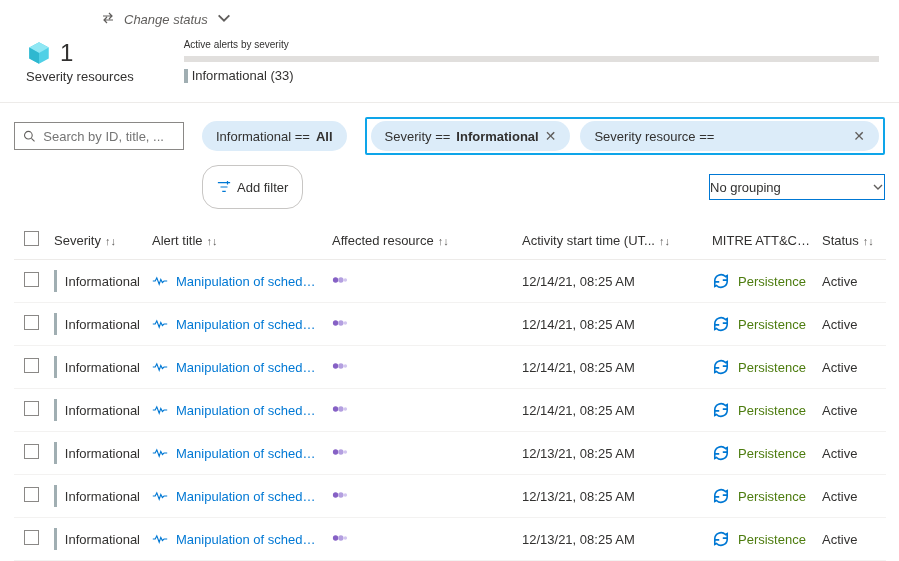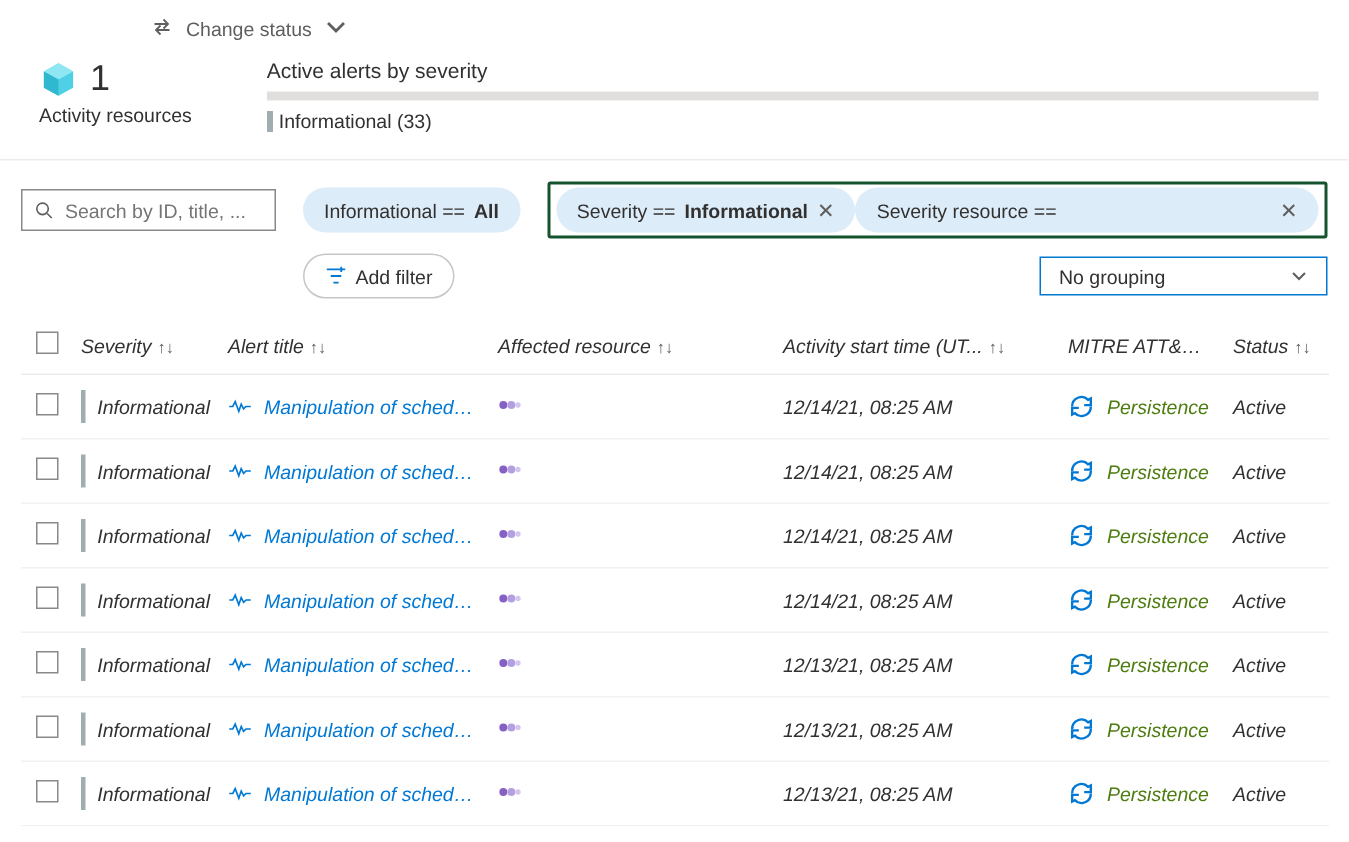--- a/index.html
+++ b/index.html
@@ -10,68 +10,69 @@
     color: #323130;
     background: #fff;
     width: 899px;
   }
   .topbar {
     padding: 10px 16px 6px 100px;
     display: flex;
     align-items: center;
     gap: 8px;
     color: #605e5c;
+    font-style: italic;
   }
   .topbar svg { width: 16px; height: 16px; }
   .summary {
     display: flex;
     align-items: flex-start;
     padding: 4px 20px 18px 26px;
     border-bottom: 1px solid #edebe9;
     gap: 50px;
   }
   .metric { display: flex; flex-direction: column; align-items: flex-start; }
   .metric-row { display: flex; align-items: center; gap: 8px; }
   .metric-num { font-size: 24px; font-weight: 400; }
   .metric-label { font-size: 13px; color: #323130; margin-top: 2px; }
   .shield { width: 28px; height: 30px; }
   .cube { width: 26px; height: 26px; }
   .sev-block { flex: 1; }
-  .sev-title { font-size: 14px; margin-bottom: 6px; }
+  .sev-title { font-size: 10px; margin-bottom: 6px; }
   .sev-bar { height: 6px; background: #e1dfdd; margin-bottom: 6px; width: 100%; }
   .sev-breakdown { display:flex; align-items:center; gap:4px; color:#323130; }
   .sev-chip { width: 4px; height: 14px; background:#a0aeb2; display:inline-block; }
   .tools {
     padding: 14px 14px 0 14px;
   }
   .tools-row1 { display:flex; align-items:center; gap:18px; }
   .searchbox {
     display:flex; align-items:center; gap:6px;
     border:1px solid #8a8886; height:28px; padding:0 8px; width:170px;
     background:#fff;
   }
   .searchbox input { border:none; outline:none; font-size:13px; width:100%; color:#605e5c; }
   .pill {
     background:#dcecf9; border-radius:16px; height:30px;
     display:inline-flex; align-items:center; padding:0 14px; gap:6px;
     font-size:13px; color:#323130; white-space:nowrap;
   }
   .pill .close { cursor:pointer; color:#605e5c; font-size:14px; }
   .highlight-box {
-    border:2px solid #14532d; border-radius:2px; padding:2px 4px;
-    display:flex; align-items:flex-start; flex:1;
+    border:2px solid #0ea5e9; border-radius:2px; padding:2px 4px;
+    display:flex; align-items:flex-start; gap:10px; flex:1;
   }
   .tools-row2 { display:flex; align-items:center; justify-content:space-between; margin-top:10px; }
-  .addfilter { background:#fff; border:1px solid #c8c6c4; border-radius:16px; height:30px; display:inline-flex; align-items:center; padding:0 14px; gap:6px; margin-left:188px; }
+  .addfilter { background:#fff; border:1px solid #c8c6c4; border-radius:16px; height:44px; display:inline-flex; align-items:center; padding:0 14px; gap:6px; margin-left:188px; }
   .grouping {
-    border:1px solid #0078d4; height:26px; width:192px;
-    display:flex; align-items:center; justify-content:space-between; padding:0 12px;
+    border:1px solid #0078d4; height:26px; width:176px;
+    display:flex; align-items:center; justify-content:space-between; padding:0 0;
     color:#323130;
   }
-  table { border-collapse:collapse; width:100%; margin-top:14px; table-layout:fixed;font-style:italic; }
+  table { border-collapse:collapse; width:100%; margin-top:14px; table-layout:fixed; }
   th { text-align:left; font-weight:400; color:#323130; padding:8px 6px 10px 6px; border-bottom:1px solid #edebe9; font-size:13px; white-space:nowrap; overflow:hidden; text-overflow:ellipsis; }
   td { padding:10px 6px; border-bottom:1px solid #f3f2f1; font-size:13px; white-space:nowrap; overflow:hidden; text-overflow:ellipsis; }
   .col-cb { width:34px; text-align:center; }
   .col-sev { width:98px; }
   .col-title { width:180px; }
   .col-res { width:190px; }
   .col-time { width:190px; }
   .col-mitre { width:110px; }
   .col-status { width:70px;margin-left:46px; }
   .sort { color:#605e5c; font-size:11px; margin-left:4px; }
@@ -106,21 +107,21 @@
 <div class="summary">
   <div class="metric">
     <div class="metric-row">
       <svg class="cube" viewBox="0 0 24 24">
         <path d="M12 2l9 5v10l-9 5-9-5V7z" fill="#50d0e6"></path>
           <path d="M12 2l9 5-9 5-9-5z" fill="#8fe7f4"></path>
           <path d="M12 12v10l-9-5V7z" fill="#2fb8d0"></path>
       </svg>
       <span class="metric-num">1</span>
     </div>
-    <span class="metric-label">Activity resources</span>
+    <span class="metric-label">Severity resources</span>
   </div>
   <div class="sev-block">
     <div class="sev-title">Active alerts by severity</div>
     <div class="sev-bar"></div>
     <div class="sev-breakdown">
       <span class="sev-chip"></span>
       <span>Informational (33)</span>
     </div>
   </div>
 </div>

